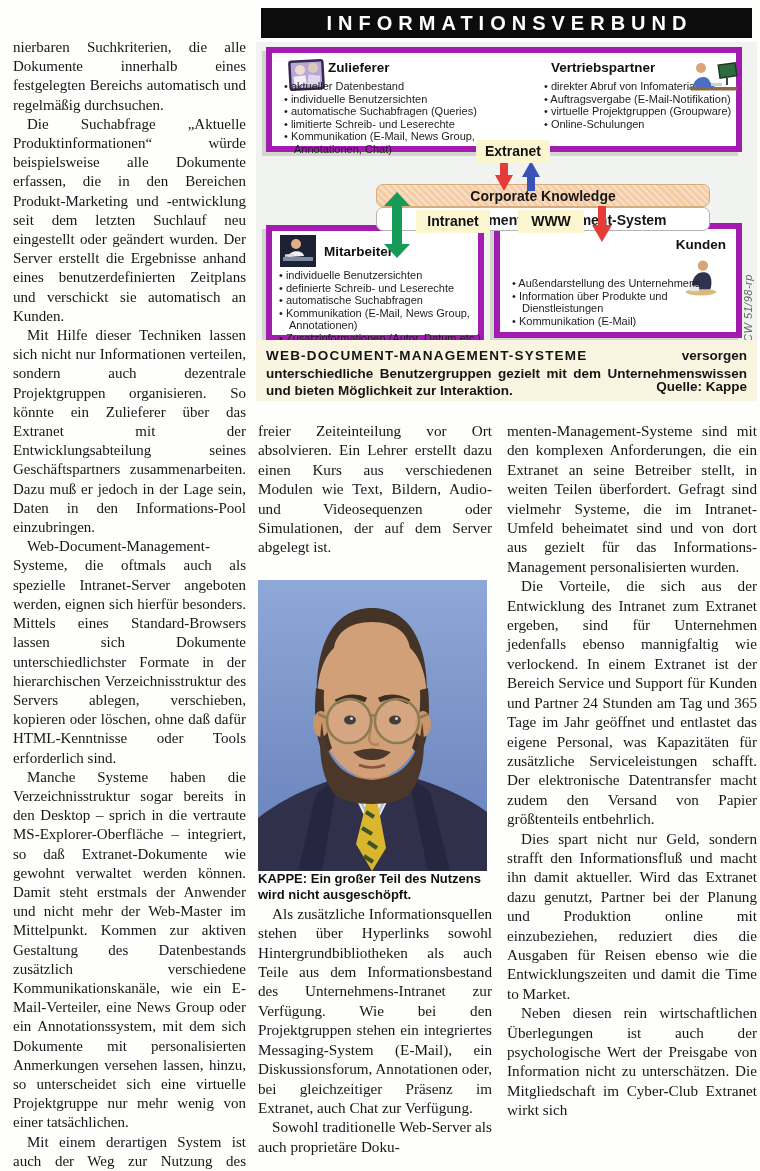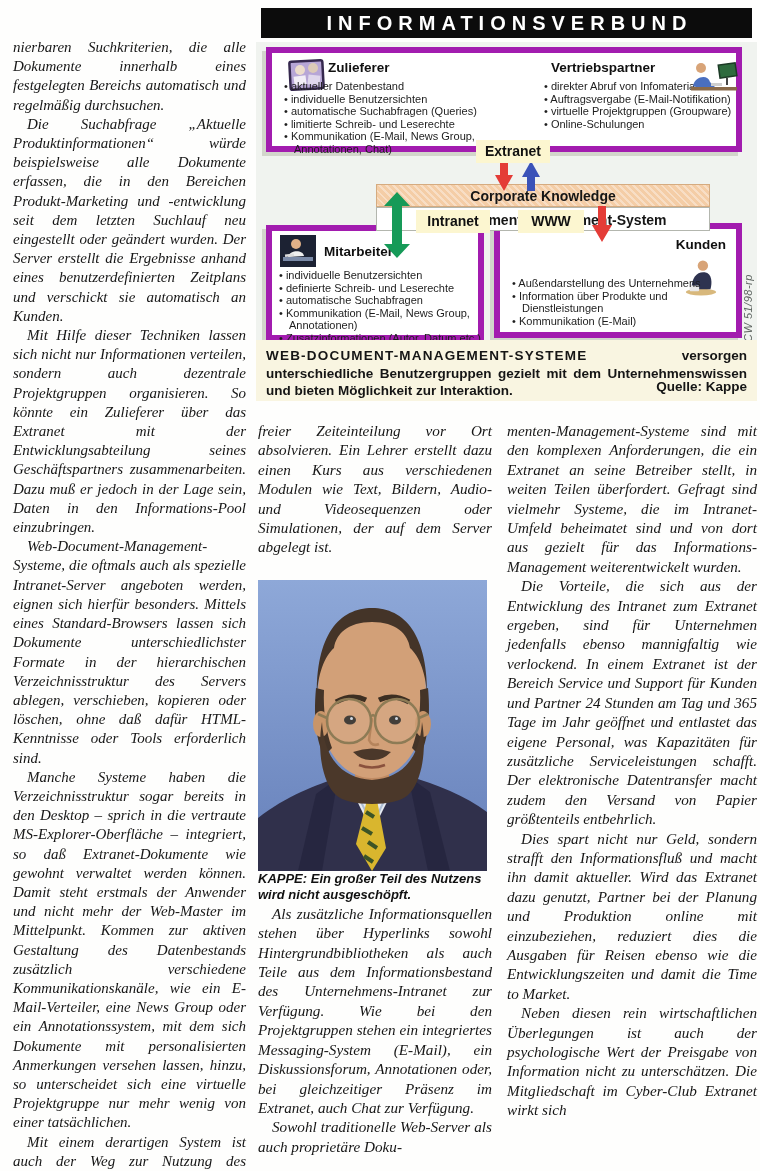--- a/index.html
+++ b/index.html
@@ -4,21 +4,21 @@
 <style>
   * { margin:0; padding:0; box-sizing:border-box; }
   html,body { background:#ffffff; }
   .page {
     position:relative; width:760px; height:1171px; overflow:hidden;
     background:#fefefd; color:#161616;
     font-family:"Liberation Serif", serif;
   }
   
   .col { position:absolute; text-align:justify; hyphens:auto; -webkit-hyphens:auto; }
-  .col p { margin:0; text-indent:14px;font-style:italic; }
+  .col p { margin:0; text-indent:14px; }
   .col p.noindent { text-indent:0; }
   .col-left  { left:13px;  top:38px;  width:233px; height:1120px; font-size:15px;   line-height:19.2px; }
   .col-mid   { left:258px; top:421px; width:234px; height:748px;  font-size:15.2px; line-height:19.4px; }
   .col-right { left:507px; top:421px; width:250px; height:748px;  font-size:15.2px; line-height:19.4px; }
 
   
   .photo { display:block; width:229px; height:291px; margin-top:23px; }
   .photo-caption {
     margin-top:5px; width:229px; text-indent:0; text-align:left;
     font-family:"Liberation Sans", sans-serif; font-size:13px; line-height:16.5px;
@@ -58,21 +58,21 @@
   .tag {
     position:absolute; background:#fcf6d0; font-weight:bold; font-size:14px;
     text-align:center; color:#101010;
   }
   .tag-extranet { left:220px; top:98px;  width:74px; height:23px; line-height:23px; z-index:6; }
   .tag-intranet { left:160px; top:168px; width:74px; height:23px; line-height:23px; z-index:4; }
   .tag-www      { left:262px; top:168px; width:66px; height:23px; line-height:23px; z-index:4; }
 
   .bar {
     position:absolute; left:120px; width:334px; text-align:center;
-    font-weight:bold; font-size:14px; z-index:2;
+    font-weight:bold; font-size:14px; z-index:2;border-radius:7px;
   }
   .bar-ck {
     top:142px; height:23px; line-height:23px;
     background:#f4cda6; border:1px solid #d5ab80;
     background-image:repeating-linear-gradient(45deg, rgba(255,255,255,.35) 0 2px, rgba(0,0,0,0) 2px 5px);
   }
   .bar-wdms {
     top:165px; height:24px; line-height:24px;
     background:#ffffff; border:1px solid #b3b6ae;
   }
@@ -269,19 +269,19 @@
       <path d="M69,138 L60,134 M161,138 L170,134" stroke="#8d7b55" stroke-width="2.5" fill="none"></path>
     </svg>
 
     <p class="photo-caption noindent"><span>KAPPE:</span><span> Ein großer Teil des Nutzens wird nicht ausgeschöpft.</span></p>
 
     <p class="after-photo">Als zusätzliche Informationsquellen stehen über Hyperlinks sowohl Hintergrundbibliotheken als auch Teile aus dem Informationsbestand des Unternehmens-Intranet zur Verfügung. Wie bei den Projektgruppen stehen ein integriertes Messaging-System (E-Mail), ein Diskussionsforum, Annotationen oder, bei gleichzeitiger Präsenz im Extranet, auch Chat zur Verfügung.</p>
     <p>Sowohl traditionelle Web-Server als auch proprietäre Doku-</p>
   </div>
 
   <div class="col col-right">
-    <p class="noindent">menten-Management-Systeme sind mit den komplexen Anforderungen, die ein Extranet an seine Betreiber stellt, in weiten Teilen überfordert. Gefragt sind vielmehr Systeme, die im Intranet-Umfeld beheimatet sind und von dort aus gezielt für das Informations-Management weiterentwickelt wurden.</p>
+    <p class="noindent">menten-Management-Systeme sind mit den komplexen Anforderungen, die ein Extranet an seine Betreiber stellt, in weiten Teilen überfordert. Gefragt sind vielmehr Systeme, die im Intranet-Umfeld beheimatet sind und von dort aus gezielt für das Informations-Management personalisierten wurden.</p>
     <p>Die Vorteile, die sich aus der Entwicklung des Intranet zum Extranet ergeben, sind für Unternehmen jedenfalls ebenso mannigfaltig wie verlockend. In einem Extranet ist der Bereich Service und Support für Kunden und Partner 24 Stunden am Tag und 365 Tage im Jahr geöffnet und entlastet das eigene Personal, was Kapazitäten für zusätzliche Serviceleistungen schafft. Der elektronische Datentransfer macht zudem den Versand von Papier größtenteils entbehrlich.</p>
     <p>Dies spart nicht nur Geld, sondern strafft den Informationsfluß und macht ihn damit aktueller. Wird das Extranet dazu genutzt, Partner bei der Planung und Produktion online mit einzubeziehen, reduziert dies die Ausgaben für Reisen ebenso wie die Entwicklungszeiten und damit die Time to Market.</p>
     <p>Neben diesen rein wirtschaftlichen Überlegungen ist auch der psychologische Wert der Preisgabe von Information nicht zu unterschätzen. Die Mitgliedschaft im Cyber-Club Extranet wirkt sich</p>
   </div>
 
 </div>
 
 </body></html>

